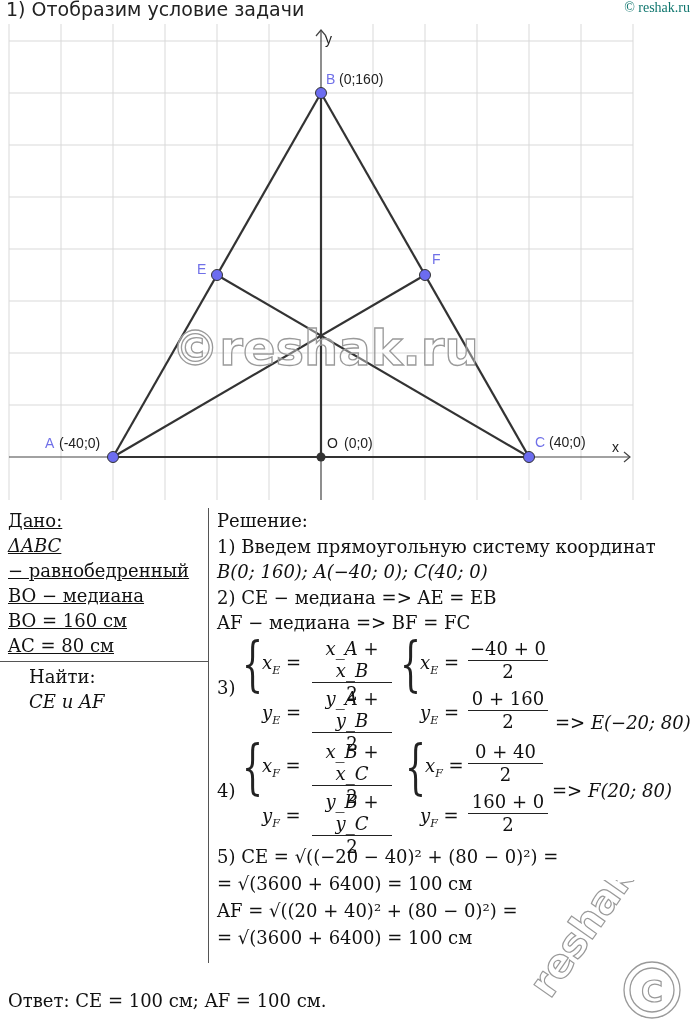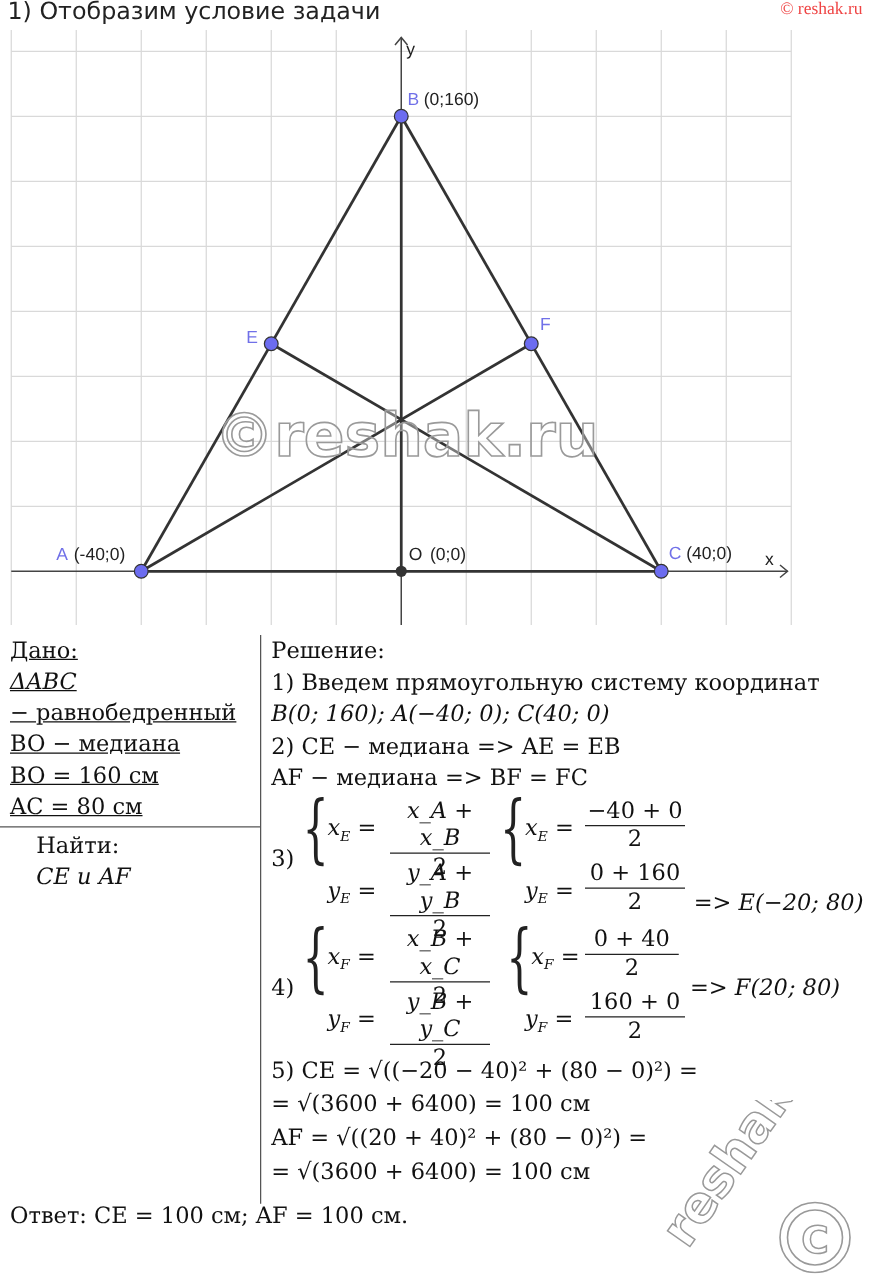--- a/index.html
+++ b/index.html
@@ -1,35 +1,35 @@
 <!DOCTYPE html>
 <html><head>
 <meta charset="utf-8">
 <style>
   html, body { margin:0; padding:0; background:#ffffff; }
   body { width:700px; height:1019px; position:relative; overflow:hidden;
          font-family:"DejaVu Serif", serif; color:#111; }
   .title { position:absolute; left:6px; top:-2px; font-size:19px; font-family:"DejaVu Sans", sans-serif; color:#222; }
-  .copyright { position:absolute; right:10px; top:0px; font-size:14px; font-family:"Liberation Serif", serif; color:#ef4444; }
+  .copyright { position:absolute; right:10px; top:0px; font-size:14px; font-family:"Liberation Serif", serif; color:#0f766e; }
   .graph { position:absolute; left:0; top:0; }
   .lbl { font-family:"Liberation Sans", sans-serif; font-size:14px; }
   .given { position:absolute; left:8px; top:508px; width:198px; font-size:18px; line-height:25px;text-decoration:underline; }
   .given .row { white-space:nowrap; }
   .vdiv { position:absolute; left:208px; top:508px; width:1px; height:455px; background:#555; }
   .hdiv { position:absolute; left:0; top:661px; width:208px; height:1px; background:#555; }
   .find { position:absolute; left:8px; top:664px; font-size:18px; line-height:25px;margin-left:21px; }
   .solution { position:absolute; left:217px; top:508px; width:480px; font-size:18px; line-height:25.5px; }
   .solution .row { white-space:nowrap; }
   i.m { font-style:italic; font-family:"DejaVu Serif", serif; }
   .sys { position:absolute; font-size:18px; }
   .brace { position:absolute; font-size:60px; font-family:"DejaVu Serif", serif; font-weight:100; color:#222; transform:scaleX(0.55); transform-origin:left top; }
   .frac { position:absolute; text-align:center; }
   .frac .num { display:block; border-bottom:1.5px solid #222; padding:0 2px; line-height:22px; }
   .frac .den { display:block; line-height:22px; }
-  .answer { position:absolute; left:8px; top:962px; font-size:18px; }
+  .answer { position:absolute; left:8px; top:990px; font-size:18px; }
   sub { font-size:11px; }
 </style>
 </head>
 <body>
 
 <div class="title">1) Отобразим условие задачи</div>
 <div class="copyright">© reshak.ru</div>
 
 <svg class="graph" width="700" height="505" viewBox="0 0 700 505">
   <g stroke="#d9d9d9" stroke-width="1">

